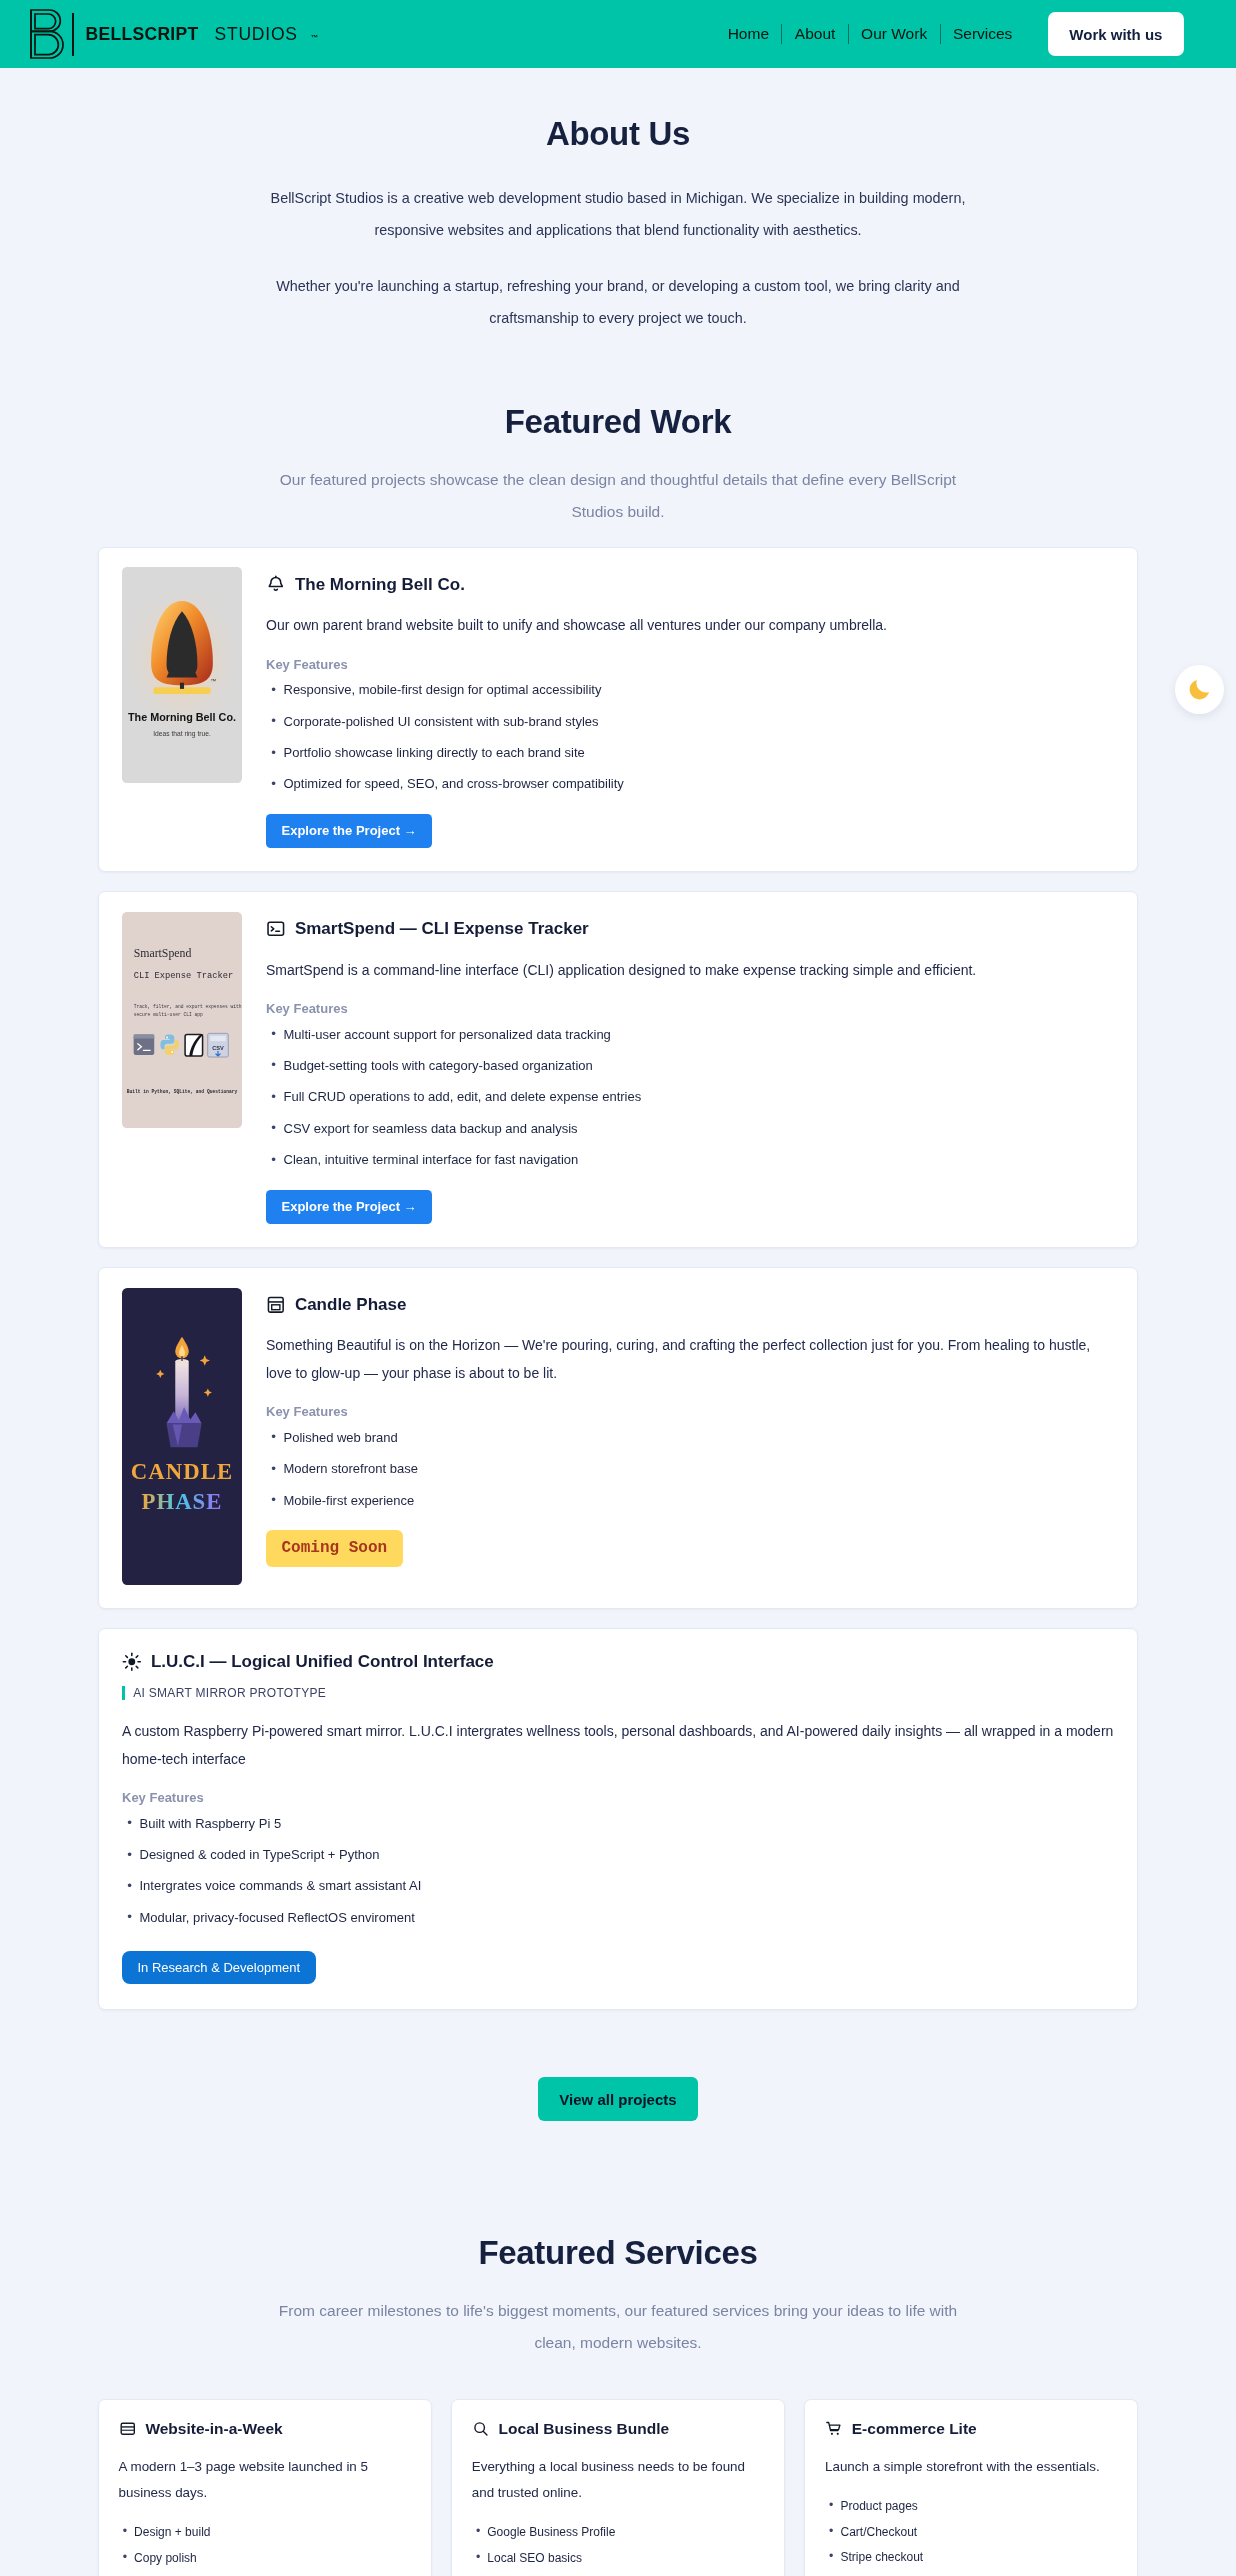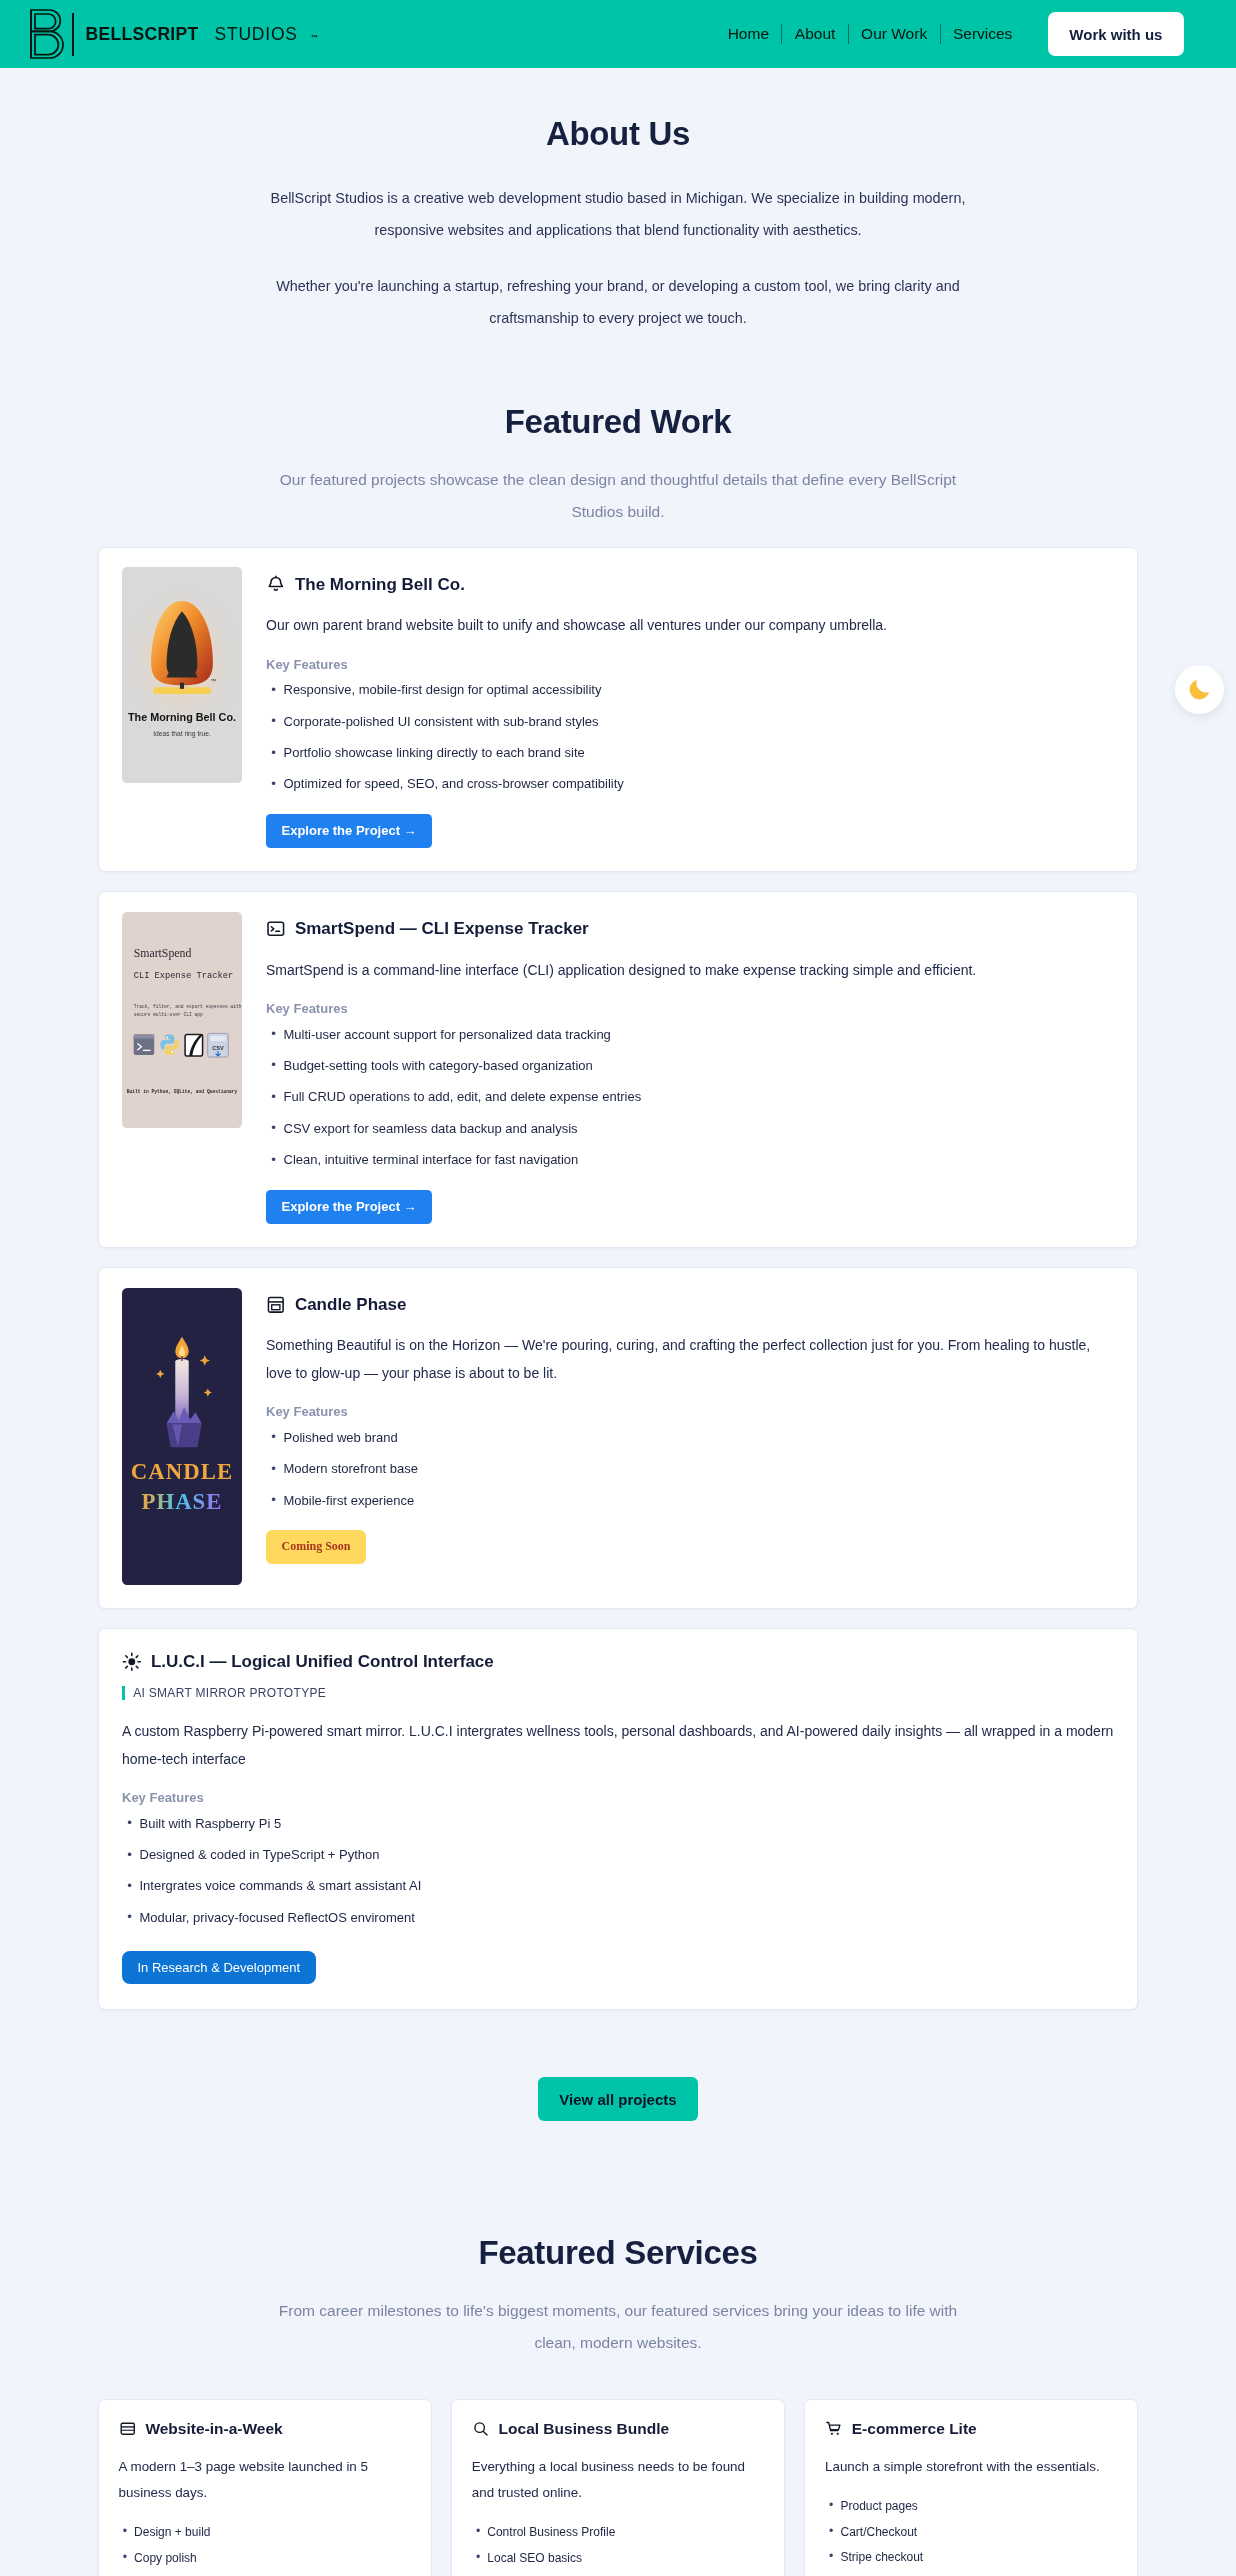--- a/index.html
+++ b/index.html
@@ -105,21 +105,21 @@
   }
   .btn-explore {
     display: inline-block; margin-top: 8.2px;
     background: #1f81ef; color: #ffffff; border: none; cursor: pointer;
     font-family: inherit; font-size: 13px; font-weight: 700;
     border-radius: 4.6px; padding: 9.3px 15.5px;
   }
   .badge-soon {
     display: inline-block; margin-top: 8.2px;
     background: #ffd95e; color: #a8361f; border: none; cursor: pointer;
-    font-family: Liberation Serif, serif; font-size: 12px; font-weight: 700;
+    font-family: Liberation Mono, monospace; font-size: 16px; font-weight: 700;
     border-radius: 6.2px; padding: 9.3px 15.5px;
   }
   .badge-rnd {
     display: inline-block; margin-top: 11.3px;
     background: #0b74d4; color: #ffffff; border: none; cursor: pointer;
     font-family: inherit; font-size: 13px; font-weight: 400;
     border-radius: 8px; padding: 9.3px 15.5px;
   }
   .proj-kicker {
     display: inline-flex; align-items: center; gap: 7.2px;
@@ -463,21 +463,21 @@
       <div class="service-card">
         <div class="svc-title">
           <svg class="svc-icon" viewBox="0 0 24 24">
             <circle cx="10.5" cy="10.5" r="6.5" fill="none" stroke="#111827" stroke-width="1.9"></circle>
             <line x1="15.4" y1="15.4" x2="20.5" y2="20.5" stroke="#111827" stroke-width="1.9" stroke-linecap="round"></line>
           </svg>
           <span>Local Business Bundle</span>
         </div>
         <p class="svc-desc">Everything a local business needs to be found and trusted online.</p>
         <ul class="svc-list">
-          <li>Control Business Profile</li>
+          <li>Google Business Profile</li>
           <li>Local SEO basics</li>
           <li>Contact/Booking</li>
         </ul>
         <a href="#" class="svc-link">Learn More →</a>
       </div>
 
       <div class="service-card">
         <div class="svc-title">
           <svg class="svc-icon" viewBox="0 0 24 24">
             <path d="M2.5 3.5h2.6l2.6 11h10.2" fill="none" stroke="#111827" stroke-width="1.9" stroke-linecap="round" stroke-linejoin="round"></path>

